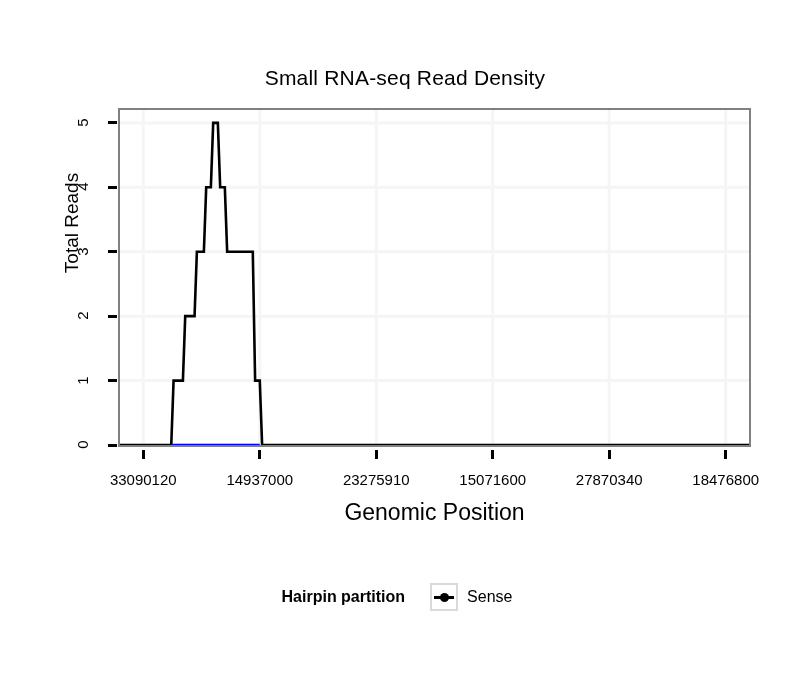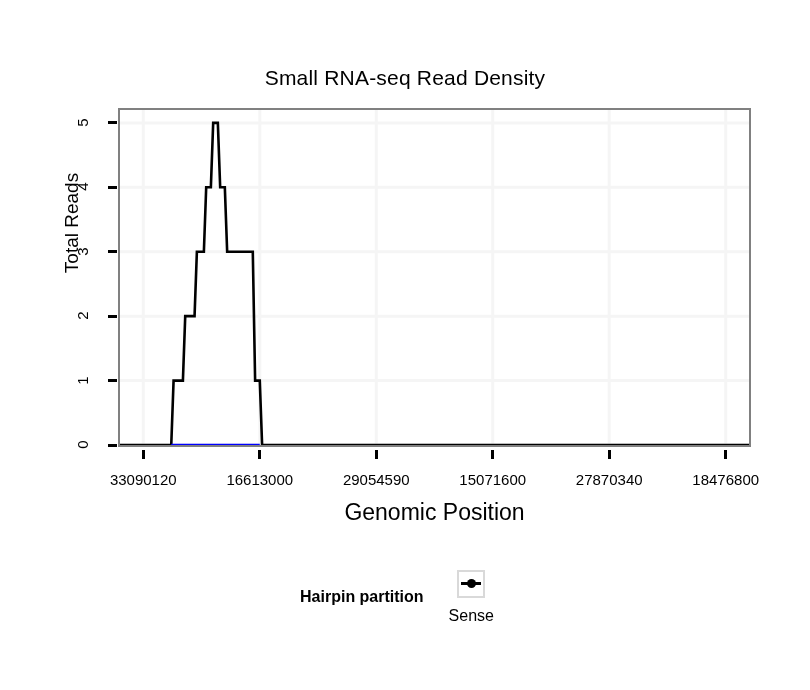--- a/index.html
+++ b/index.html
@@ -125,21 +125,20 @@
     font-size: 16px;
     font-weight: bold;
     margin-right: 17px;
     white-space: nowrap;
   }
   .legend-item {
     display: flex;
     align-items: center;
     gap: 9px;
     margin-right: 16px;
-    flex-direction: column;
   }
   .legend-key {
     width: 28px;
     height: 28px;
     background: #ffffff;
     border: 2px solid #d9d9d9;
     box-sizing: border-box;
     display: flex;
     align-items: center;
     justify-content: center;
@@ -190,23 +189,23 @@
       <div class="ytick-label" style="left: 62px; top: 242.731px;">3</div>
       <div class="tickmark-y" style="top: 185.808px;"></div>
       <div class="ytick-label" style="left: 62px; top: 178.308px;">4</div>
       <div class="tickmark-y" style="top: 121.385px;"></div>
       <div class="ytick-label" style="left: 62px; top: 113.885px;">5</div>
     </div>
   <div id="x-ticks">
       <div class="tickmark-x" style="left: 141.796px;"></div>
       <div class="xtick-label" style="left: 83.2963px;">33090120</div>
       <div class="tickmark-x" style="left: 258.278px;"></div>
-      <div class="xtick-label" style="left: 199.778px;">16613000</div>
+      <div class="xtick-label" style="left: 199.778px;">14937000</div>
       <div class="tickmark-x" style="left: 374.759px;"></div>
-      <div class="xtick-label" style="left: 316.259px;">29054590</div>
+      <div class="xtick-label" style="left: 316.259px;">23275910</div>
       <div class="tickmark-x" style="left: 491.241px;"></div>
       <div class="xtick-label" style="left: 432.741px;">15071600</div>
       <div class="tickmark-x" style="left: 607.722px;"></div>
       <div class="xtick-label" style="left: 549.222px;">27870340</div>
       <div class="tickmark-x" style="left: 724.204px;"></div>
       <div class="xtick-label" style="left: 665.704px;">18476800</div>
     </div>
 
   <div class="panel">
     <svg class="panel-svg" id="plot-svg" width="629" height="335" viewBox="0 0 629 335">

